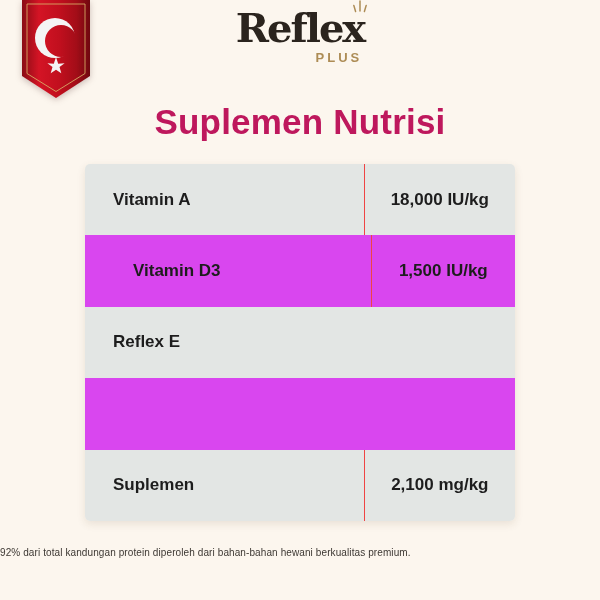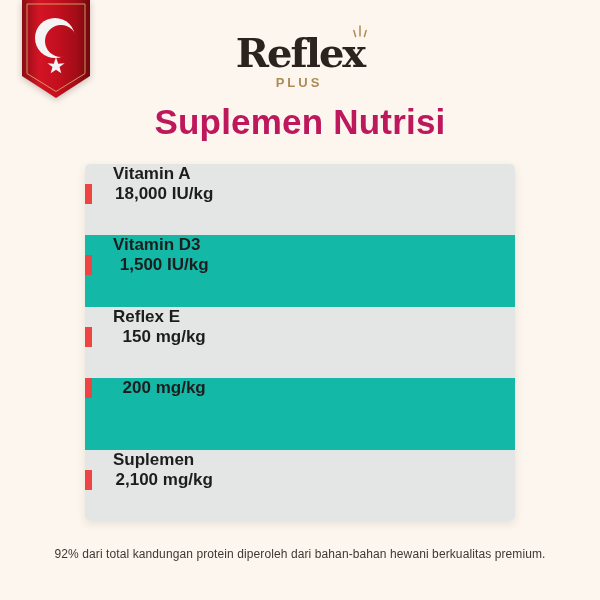--- a/index.html
+++ b/index.html
@@ -19,39 +19,39 @@
   .flag-badge {
     position: absolute;
     left: 22px; top: 0;
     width: 68px; height: 100px;
     filter: drop-shadow(0 2px 3px rgba(60,20,20,0.25));
   }
 
   
   .logo {
     position: absolute;
-    top: 33px; left: 0; right: 0;
+    top: 8px; left: 0; right: 0;
     display: flex; flex-direction: column; align-items: center;
   }
   .logo-inner { position: relative; width: fit-content; }
   .logo-brand {
     font-family: "DejaVu Serif", serif;
     font-weight: bold;
     font-size: 40px;
     line-height: 1;
     letter-spacing: -2px;
     color: #2b241e;
   }
   .logo-sparkle {
     position: absolute;
     right: -4px; top: -8px;
   }
   .logo-suffix {
     display: block;
-    text-align: center;
+    text-align: right;
     font-weight: bold;
     font-size: 13px;
     letter-spacing: 3px;
     color: #ad8c55;
     margin-top: 2px;
     padding-right: 2px;
   }
 
   
   .heading {
@@ -67,44 +67,44 @@
 
   
   .nutrition-table {
     position: absolute;
     left: 85px; top: 164px;
     width: 430px; height: 357px;
     border-radius: 5px;
     overflow: hidden;
     box-shadow: 0 3px 9px rgba(95, 70, 45, 0.12);
   }
-  .t-row { display: flex; height: 71.4px; flex-direction: column; }
+  .t-row { display: flex; height: 71.4px; }
   .t-row.alt  { background: #e3e6e4; }
-  .t-row.base { background: #14b8a6; }
+  .t-row.base { background: #d946ef; padding-left: 20px; }
   .t-cell {
     display: flex; align-items: center;
     box-sizing: border-box;
     font-size: 17px;
     font-weight: bold;
     color: #1d1d1d;
   }
   .t-cell.label { width: 64.8%; padding-left: 28px; }
   .t-cell.value {
     width: 35.2%;
     justify-content: center;
-    border-left: 7px solid #ef4444;
+    border-left: 1px solid #ef4444;
   }
 
   
   .footer-note {
     position: absolute;
     top: 547px; left: 0;
     width: 100%;
-    text-align: center;
-    font-size: 12px;
+    text-align: left;
+    font-size: 10px;
     color: #3d3833;
     letter-spacing: 0.1px;
   }
 </style>
 </head>
 <body>
 
 <div class="canvas">
 
   <div class="flag-badge">
@@ -156,24 +156,22 @@
     <div class="t-row alt">
       <div class="t-cell label">Vitamin A</div>
       <div class="t-cell value">18,000 IU/kg</div>
     </div>
     <div class="t-row base">
       <div class="t-cell label">Vitamin D3</div>
       <div class="t-cell value">1,500 IU/kg</div>
     </div>
     <div class="t-row alt">
       <div class="t-cell label">Reflex E</div>
-      <div class="t-cell value">150 mg/kg</div>
     </div>
     <div class="t-row base">
-      <div class="t-cell value">200 mg/kg</div>
     </div>
     <div class="t-row alt">
       <div class="t-cell label">Suplemen</div>
       <div class="t-cell value">2,100 mg/kg</div>
     </div>
   </div>
 
   <div class="footer-note">92% dari total kandungan protein diperoleh dari bahan-bahan hewani berkualitas premium.</div>
 
 </div>

